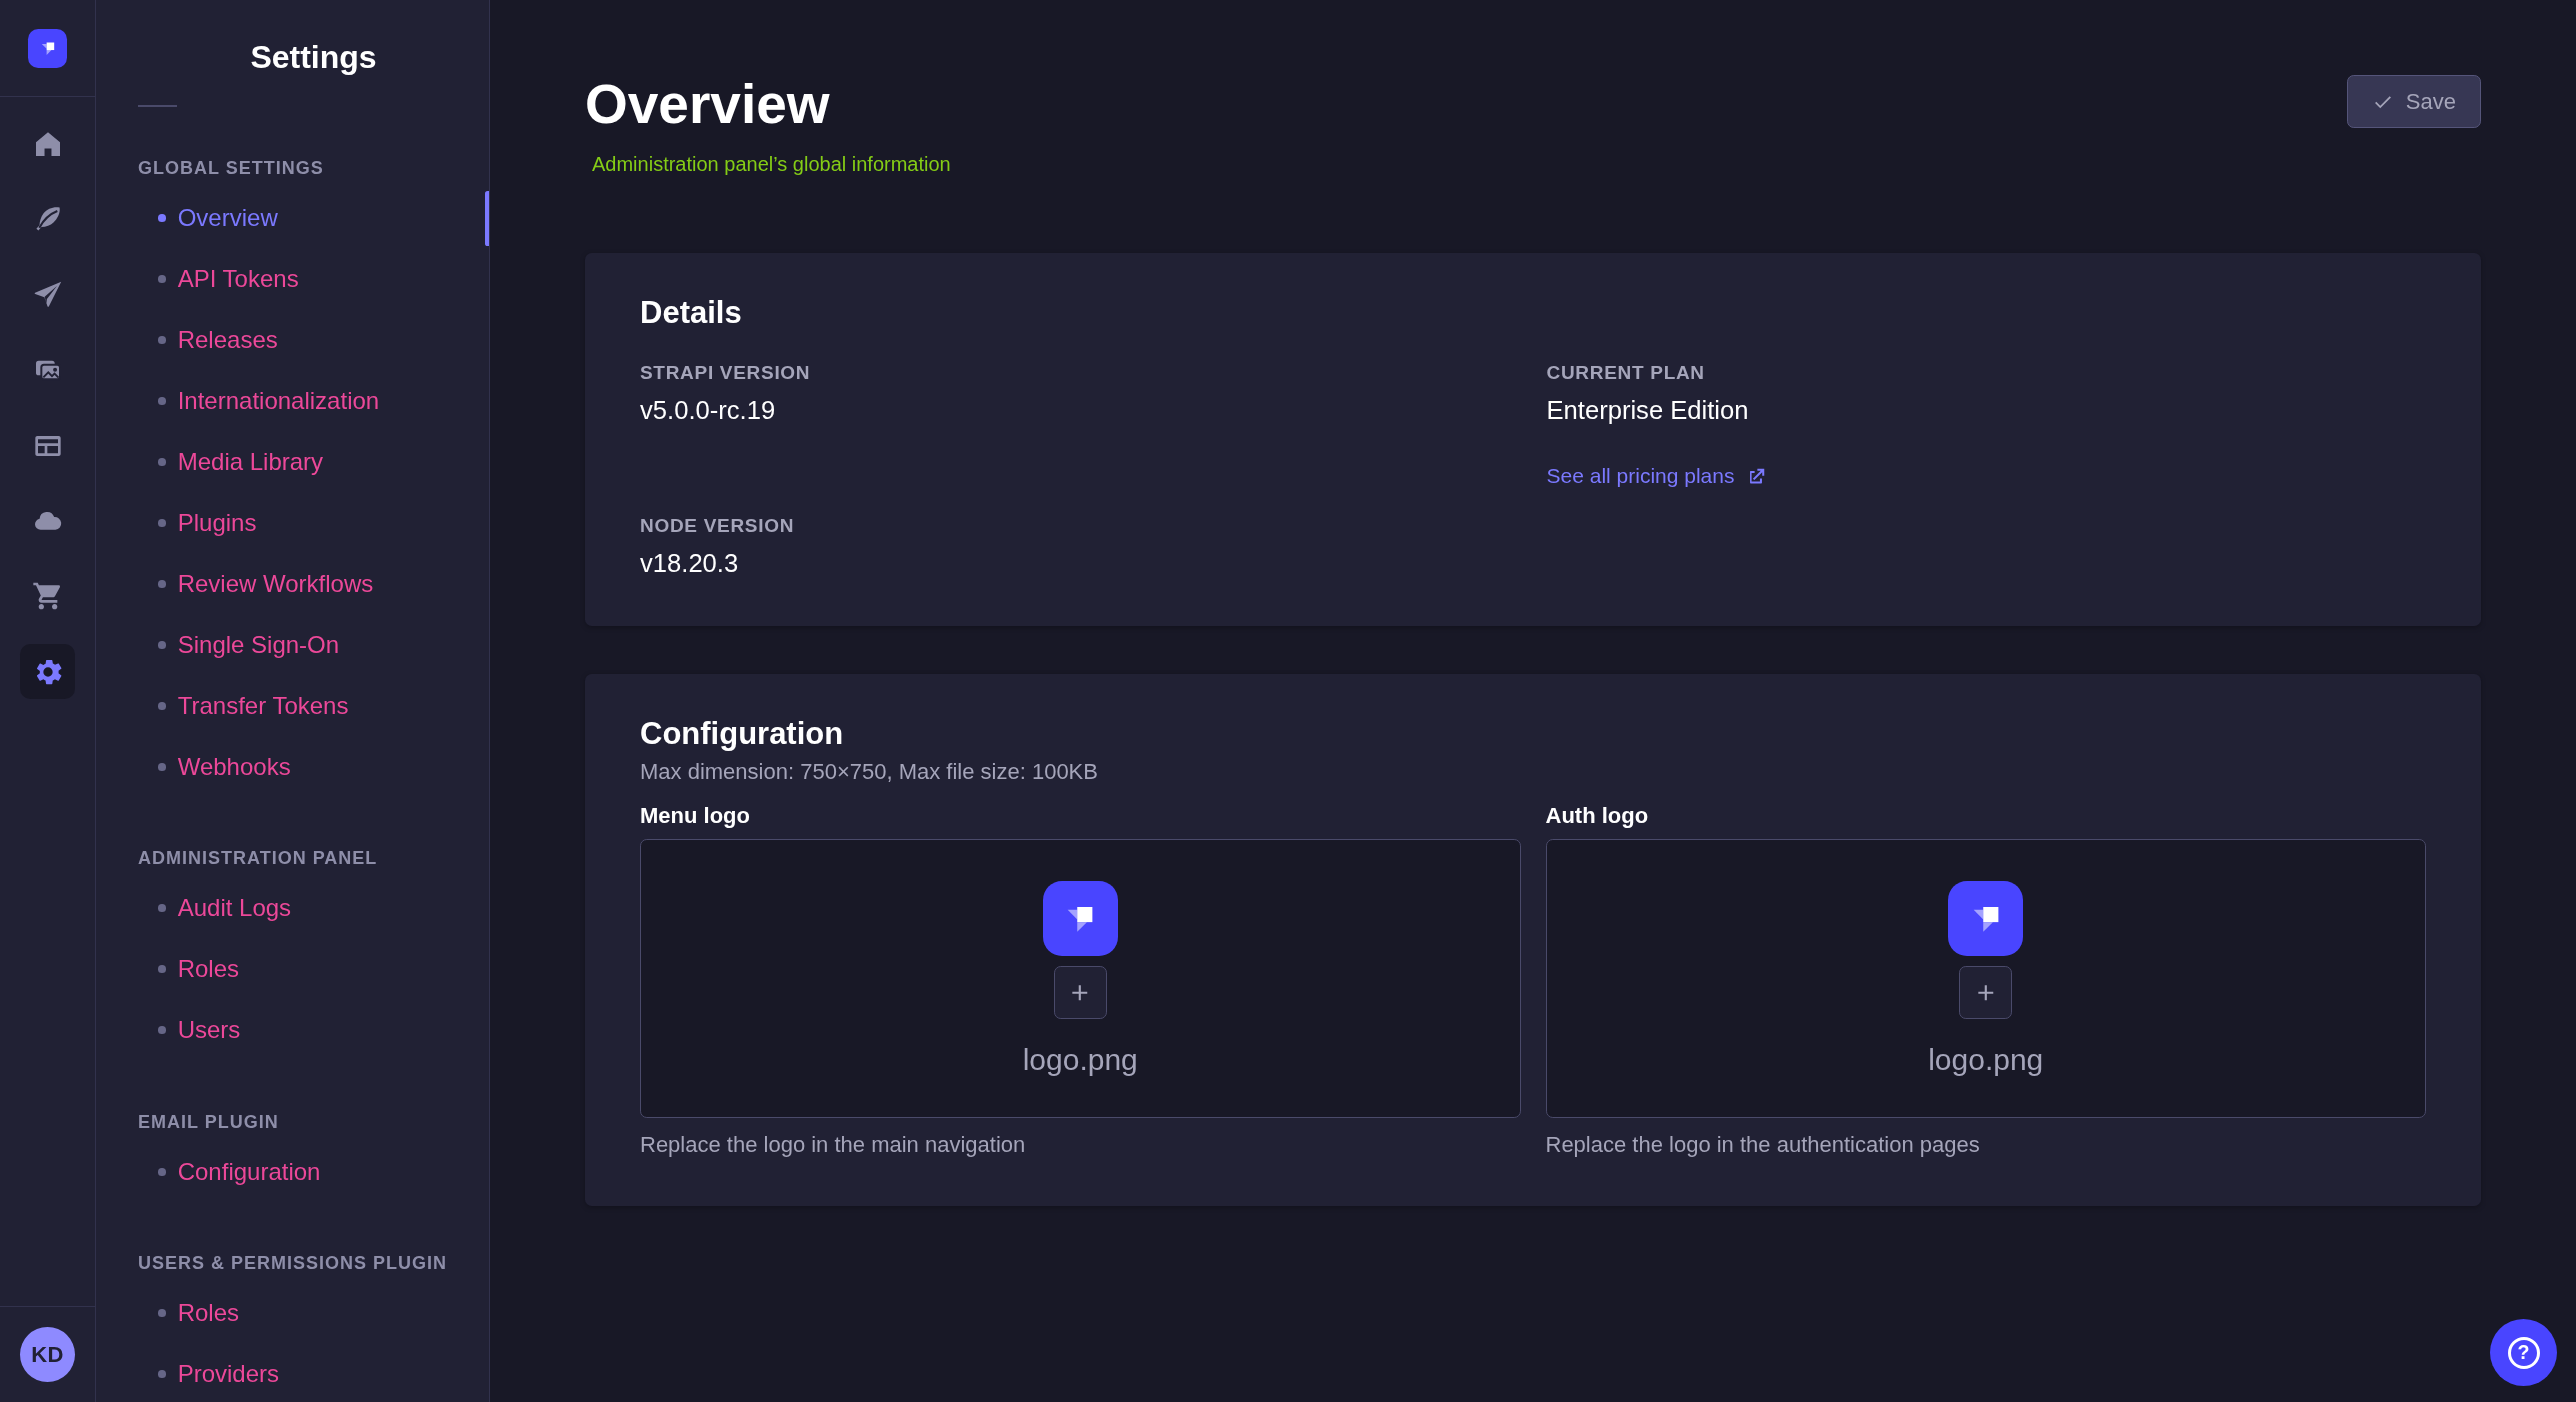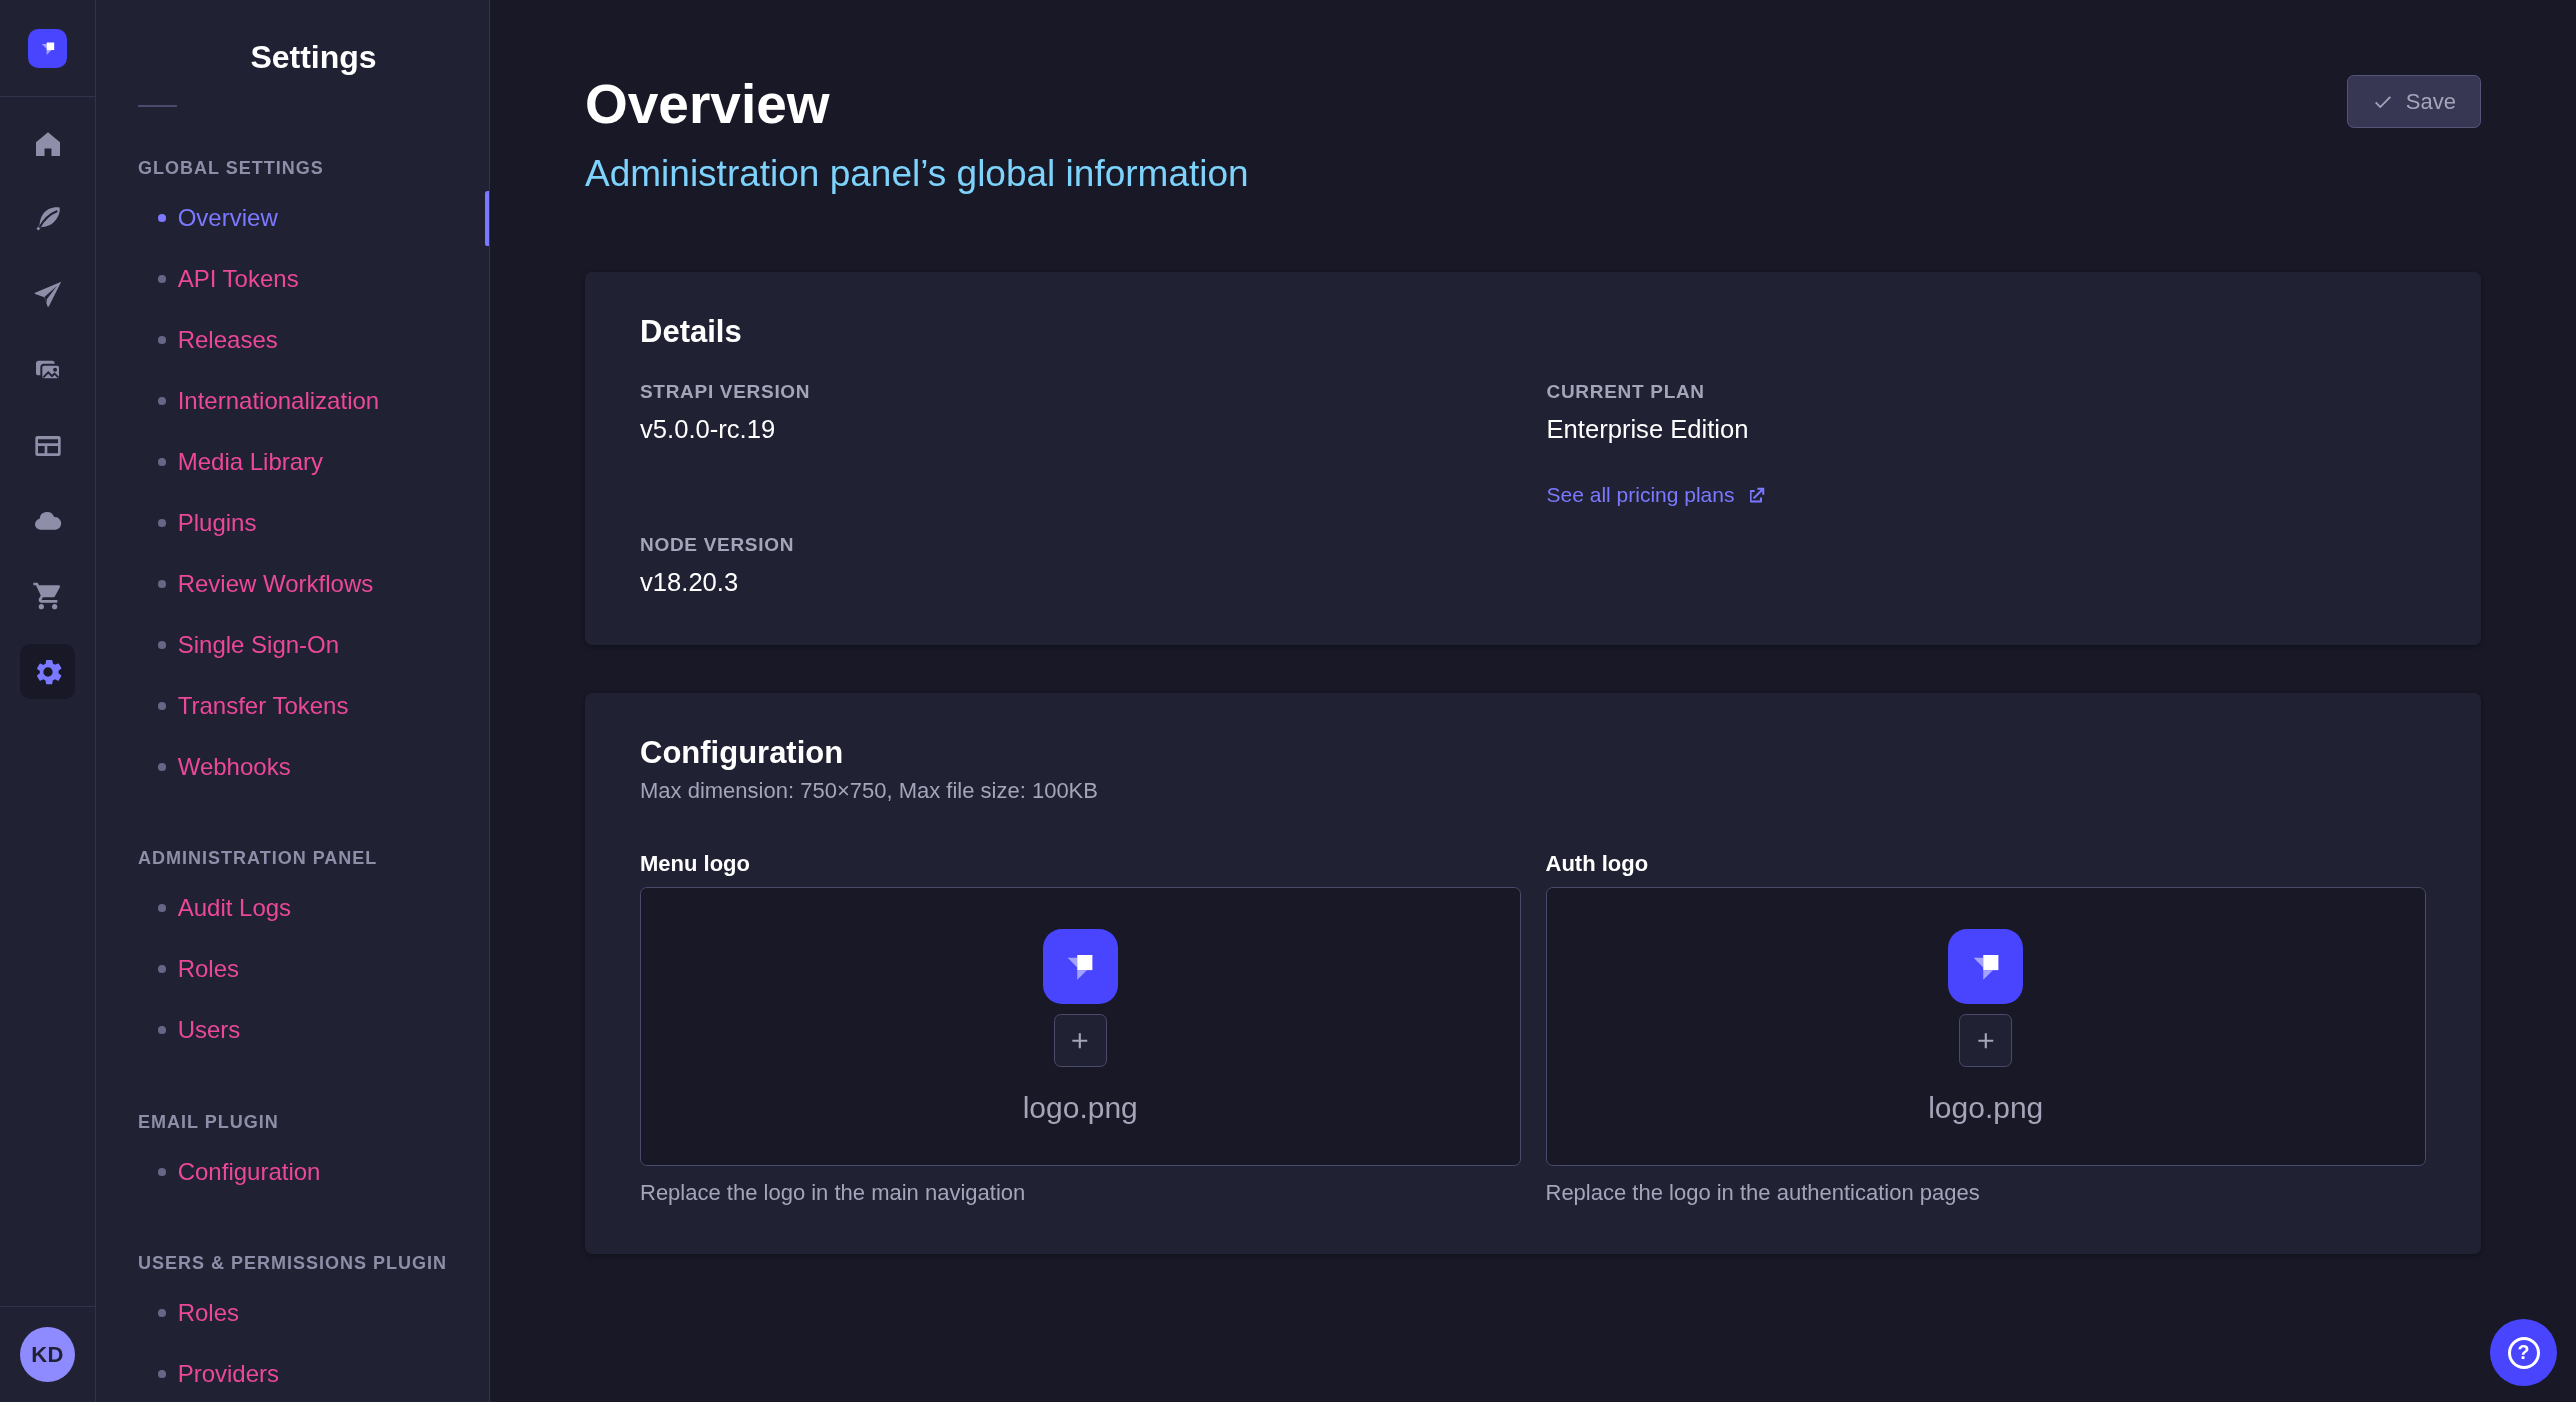--- a/index.html
+++ b/index.html
@@ -78,21 +78,21 @@
     width:4.3px; height:55px; background:#7b79ff; border-radius:2.6px 0 0 2.6px;
   }
 
   
   .main { flex:1 1 auto; height:100%; overflow:hidden; position:relative; }
   .main-header {
     display:flex; justify-content:space-between; align-items:flex-start;
     padding:75px 95px 0 95px;
   }
   .page-title { font-size:55px; font-weight:bold; line-height:58px; }
-  .page-subtitle { font-size:37px; color:#7dd3fc; margin-top:20.4px; }
+  .page-subtitle { font-size:20px; color:#84cc16; margin-top:20.4px;margin-left:7px; }
   .save-btn {
     display:flex; align-items:center; gap:12px;
     height:53px; padding:0 24px; border-radius:6.8px;
     background:#373754; border:0.9px solid #55557a;
     color:#a5a5ba; font-size:22px; font-family:inherit; cursor:pointer;
   }
   .save-btn svg { width:22px; height:22px; }
 
   .content { padding:16px 95px; }
   .card {
@@ -114,21 +114,21 @@
   .field-value { font-size:25.6px; color:#ffffff; margin-top:12px; }
   .pricing-link {
     margin-top:39px; display:inline-flex; align-items:flex-end; gap:10.2px;
     color:#7b79ff; font-size:21px; text-decoration:none; cursor:pointer;
   }
   .pricing-link svg { width:22px; height:22px; }
 
   .card-customization { margin-top:48px; }
   .card-subheading { font-size:22px; color:#a5a5ba; margin-top:6.8px; }
   .uploads-grid {
-    margin-top:47px; display:grid; grid-template-columns:1fr 1fr; column-gap:25px;
+    margin-top:18px; display:grid; grid-template-columns:1fr 1fr; column-gap:25px;
   }
   .upload-label { font-size:22px; font-weight:bold; margin-bottom:10.2px; }
   .upload-box {
     height:279px; background:#181826;
     border:0.9px solid #4a4a6a; border-radius:6.8px;
     display:flex; flex-direction:column; align-items:center; justify-content:center;
     cursor:pointer;
   }
   .logo-badge {
     width:75px; height:75px; border-radius:19px; background:#4945ff;

